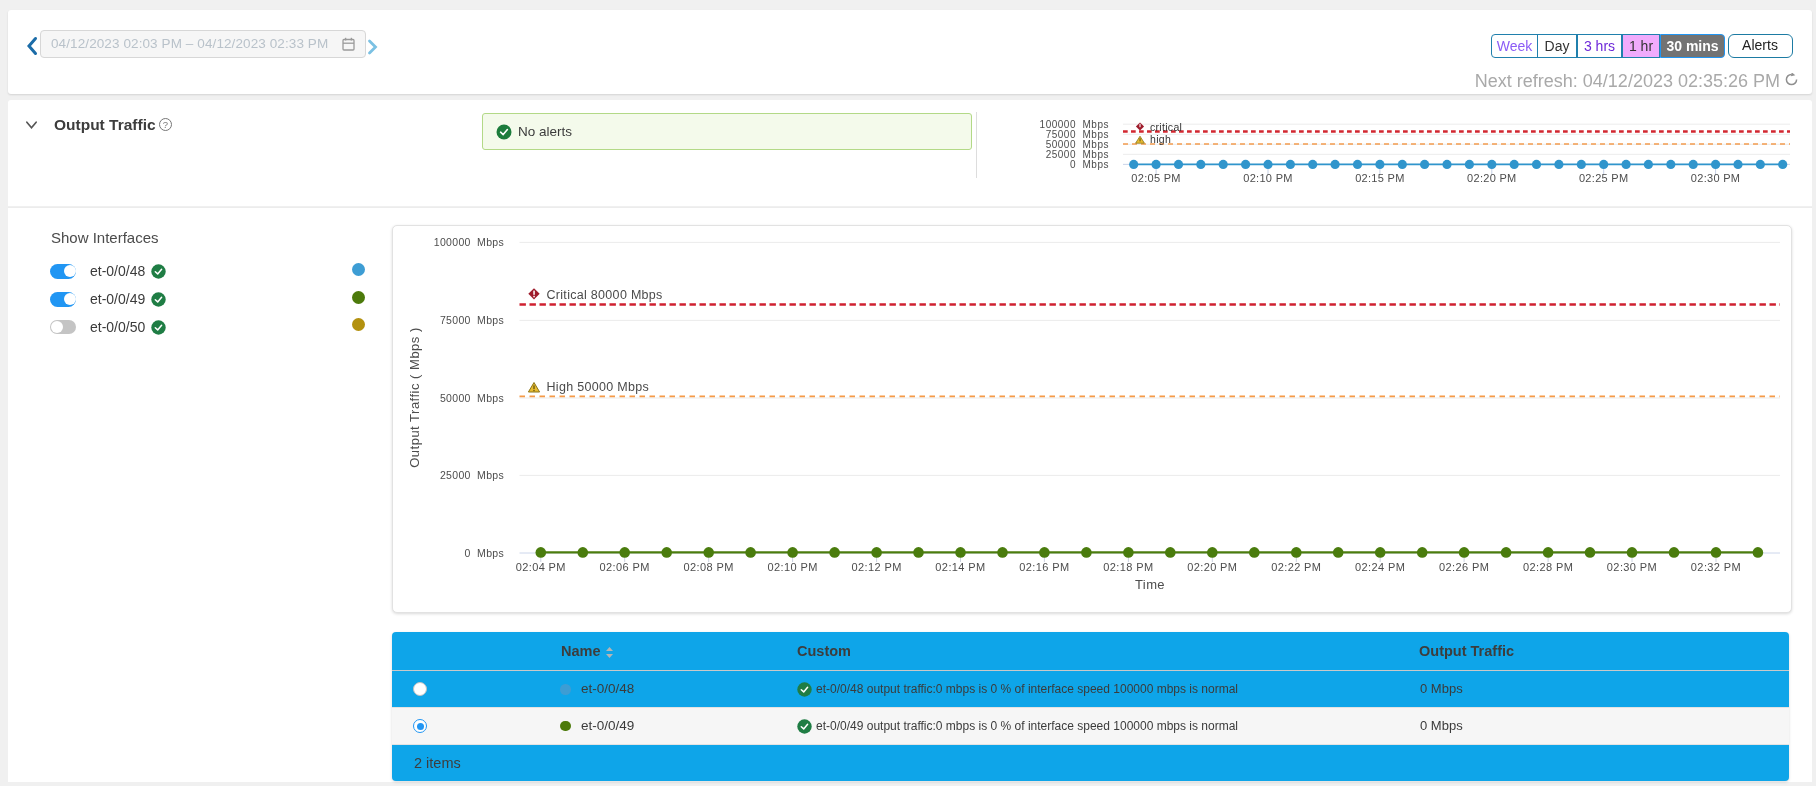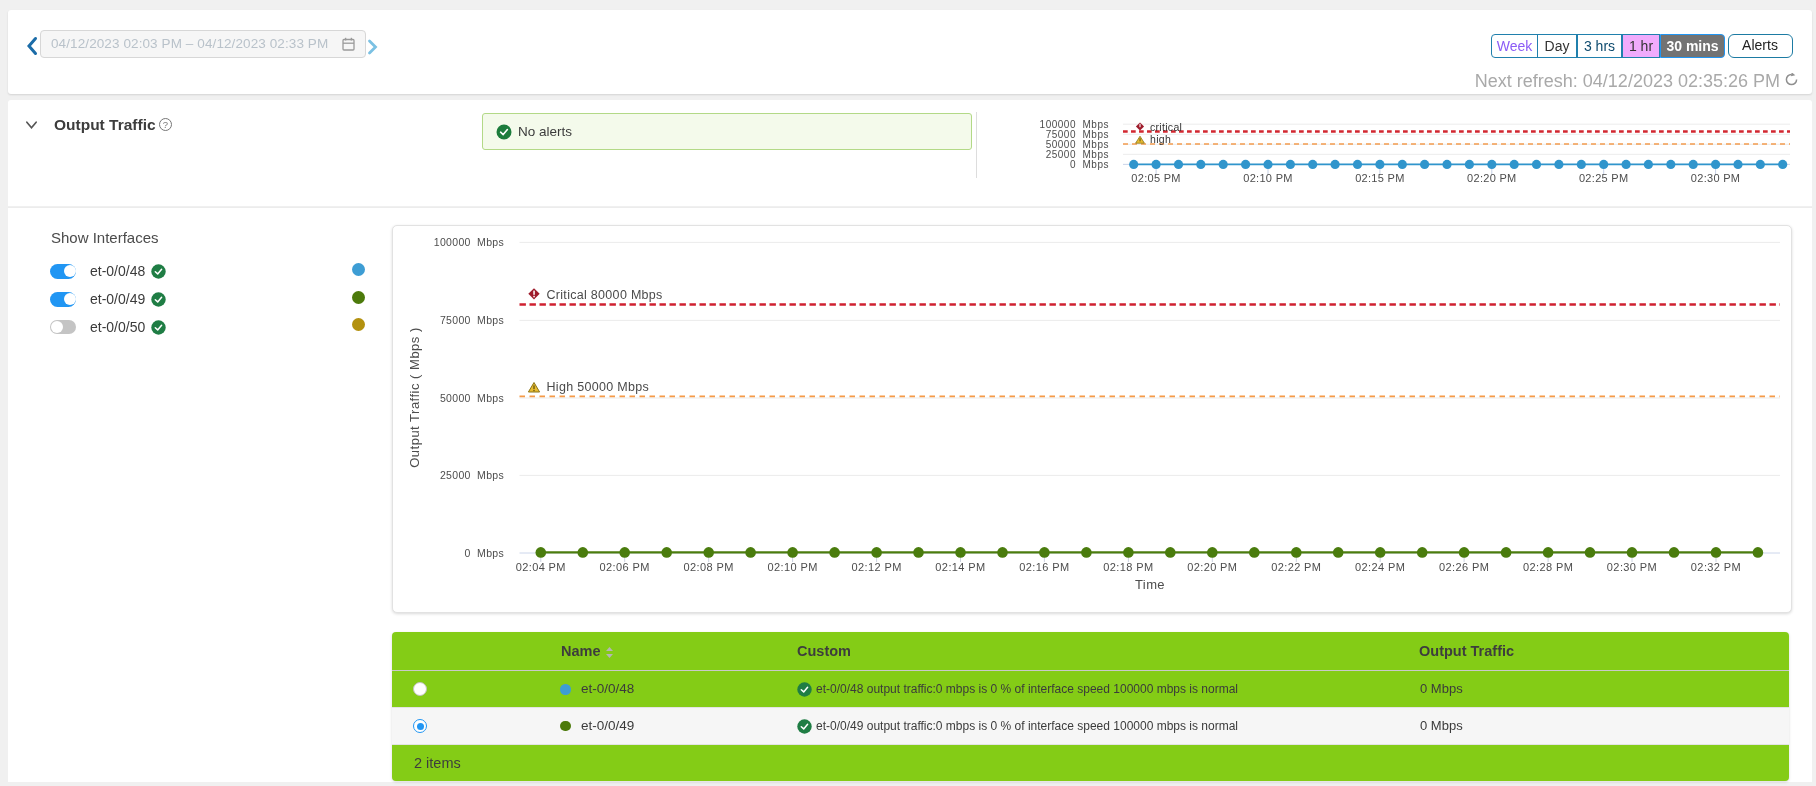--- a/index.html
+++ b/index.html
@@ -19,21 +19,21 @@
 <rect x="1" y="2.5" width="11" height="10.5" rx="1" fill="none" stroke="#9a9a9a" stroke-width="1.3"></rect>
 <line x1="1" y1="6.2" x2="12" y2="6.2" stroke="#9a9a9a" stroke-width="1.3"></line>
 <line x1="3.6" y1="0.8" x2="3.6" y2="3.5" stroke="#9a9a9a" stroke-width="1.4"></line>
 <line x1="9.4" y1="0.8" x2="9.4" y2="3.5" stroke="#9a9a9a" stroke-width="1.4"></line>
 </svg>
 <svg class="abs" style="left:358px;top:29px;" width="12" height="16" viewBox="0 0 12 16">
       <polyline points="3.5,2 9.5,8 3.5,14" fill="none" stroke="#7bc1e3" stroke-width="2.8" stroke-linecap="round"></polyline>
     </svg>
 <div class="abs" style="left:1483px;top:24px;width:47px;height:24px;line-height:22px;text-align:center;font-size:14px;border:1px solid #2080ad;border-radius:4px 0 0 4px;background:#fff;color:#8b5cf6;">Week</div>
 <div class="abs" style="left:1530px;top:24px;width:40px;height:24px;line-height:22px;text-align:center;font-size:14px;border:1px solid #2080ad;background:#fff;color:#333;margin-left:-1px;">Day</div>
-<div class="abs" style="left:1570px;top:24px;width:45px;height:24px;line-height:22px;text-align:center;font-size:14px;border:1px solid #2080ad;background:#fff;color:#0c4a6e;margin-left:-1px;">3 hrs</div>
+<div class="abs" style="left:1570px;top:24px;width:45px;height:24px;line-height:22px;text-align:center;font-size:14px;border:1px solid #2080ad;background:#fff;color:#6d28d9;margin-left:-1px;">3 hrs</div>
 <div class="abs" style="left:1615px;top:24px;width:38px;height:24px;line-height:22px;text-align:center;font-size:14px;border:1px solid #2080ad;background:#f0abfc;color:#333;margin-left:-1px;">1 hr</div>
 <div class="abs" style="left:1653px;top:24px;width:65px;height:24px;line-height:22px;text-align:center;font-size:14px;border:1px solid #2080ad;border-radius:0 4px 4px 0;background:#737373;border-color:#2196f3;color:#fff;font-weight:bold;margin-left:-1px;">30 mins</div>
 <div class="abs" style="left:1719.5px;top:24px;width:65px;height:24px;line-height:21px;text-align:center;font-size:14px;border:1.5px solid #1d7ba3;border-radius:6px;background:#fff;color:#222;">Alerts</div>
 <div class="abs" style="left:1420px;top:60.5px;width:352px;height:20px;line-height:20px;text-align:right;font-size:18px;color:#a9a9a9;">Next refresh: 04/12/2023 02:35:26 PM</div>
 <svg class="abs" style="left:1777px;top:62.5px;" width="13" height="13" viewBox="0 0 13 13">
 <path d="M 6.5 1.4 A 5.1 5.1 0 1 0 11.6 6.5" fill="none" stroke="#8f8f8f" stroke-width="1.5"></path>
 <polygon points="6.3,-0.6 10.4,1.4 6.3,3.4" fill="#8f8f8f" transform="rotate(12 6.5 1.4)"></polygon>
 </svg>
 </div>
 <div class="card" style="left:8px;top:100px;width:1804px;height:106px;border-radius:3px 3px 0 0;box-shadow:none;">
@@ -220,21 +220,21 @@
     <text x="736.4" y="346" text-anchor="middle" font-size="11" fill="#4d4d4d" letter-spacing="0.4">02:18 PM</text>
     <text x="820.3" y="346" text-anchor="middle" font-size="11" fill="#4d4d4d" letter-spacing="0.4">02:20 PM</text>
     <text x="904.3" y="346" text-anchor="middle" font-size="11" fill="#4d4d4d" letter-spacing="0.4">02:22 PM</text>
     <text x="988.2" y="346" text-anchor="middle" font-size="11" fill="#4d4d4d" letter-spacing="0.4">02:24 PM</text>
     <text x="1072.1" y="346" text-anchor="middle" font-size="11" fill="#4d4d4d" letter-spacing="0.4">02:26 PM</text>
     <text x="1156.1" y="346" text-anchor="middle" font-size="11" fill="#4d4d4d" letter-spacing="0.4">02:28 PM</text>
     <text x="1240.0" y="346" text-anchor="middle" font-size="11" fill="#4d4d4d" letter-spacing="0.4">02:30 PM</text>
     <text x="1324.0" y="346" text-anchor="middle" font-size="11" fill="#4d4d4d" letter-spacing="0.4">02:32 PM</text>
     <text x="758" y="363.5" text-anchor="middle" font-size="13" fill="#4d4d4d" letter-spacing="0.4">Time</text>
   </svg>
-<div class="abs" style="left:392px;top:632px;width:1397px;height:149px;background:#84cc16;border-radius:4px;box-shadow:0 1px 3px rgba(0,0,0,0.15);overflow:hidden;">
+<div class="abs" style="left:392px;top:632px;width:1397px;height:149px;background:#0ea5e9;border-radius:4px;box-shadow:0 1px 3px rgba(0,0,0,0.15);overflow:hidden;">
 <div class="abs" style="left:0;top:0;width:100%;height:39px;border-bottom:1px solid #c9c9c9;"></div>
 <div class="abs" style="left:169px;top:11px;font-size:14.5px;font-weight:bold;color:#3d3d3d;">Name</div>
 <svg class="abs" style="left:213px;top:14px;" width="9" height="13" viewBox="0 0 9 13">
       <polygon points="4.5,1 8,5 1,5" fill="#b5b5b5"></polygon>
       <polygon points="4.5,12 8,8 1,8" fill="#b5b5b5"></polygon>
     </svg>
 <div class="abs" style="left:405px;top:11px;font-size:14.5px;font-weight:bold;color:#3d3d3d;">Custom</div>
 <div class="abs" style="left:1027px;top:11px;font-size:14.5px;font-weight:bold;color:#3d3d3d;">Output Traffic</div>
 <div class="abs" style="left:0;top:74.5px;width:100%;height:1px;background:#e3e3e3;"></div>
     <div class="abs" style="left:21.3px;top:50.25px;width:14px;height:14px;border:1.6px solid #c2c2c2;border-radius:50%;background:#fff;"></div>

